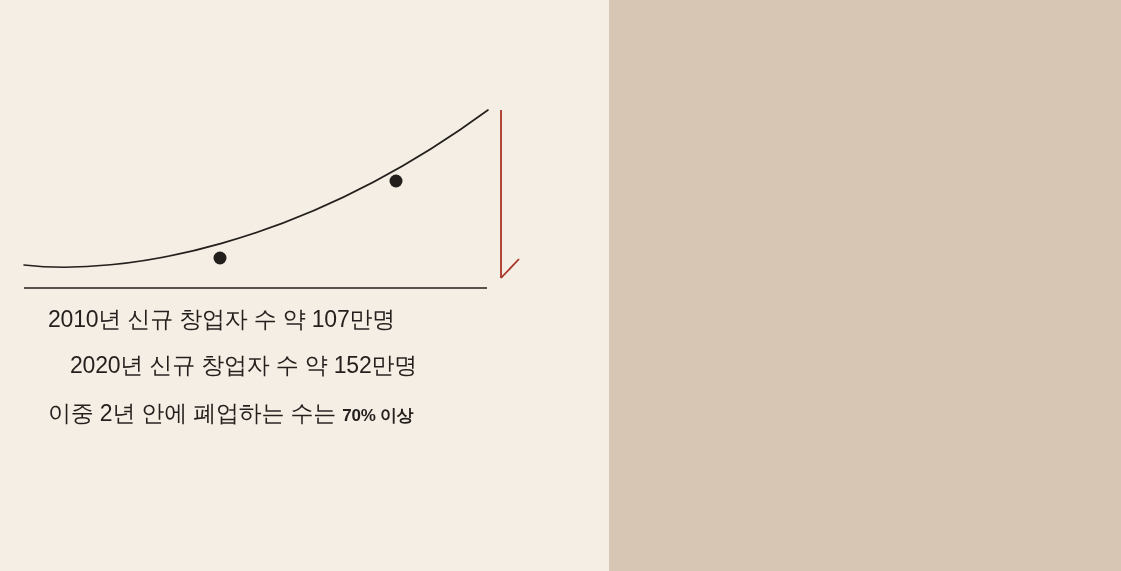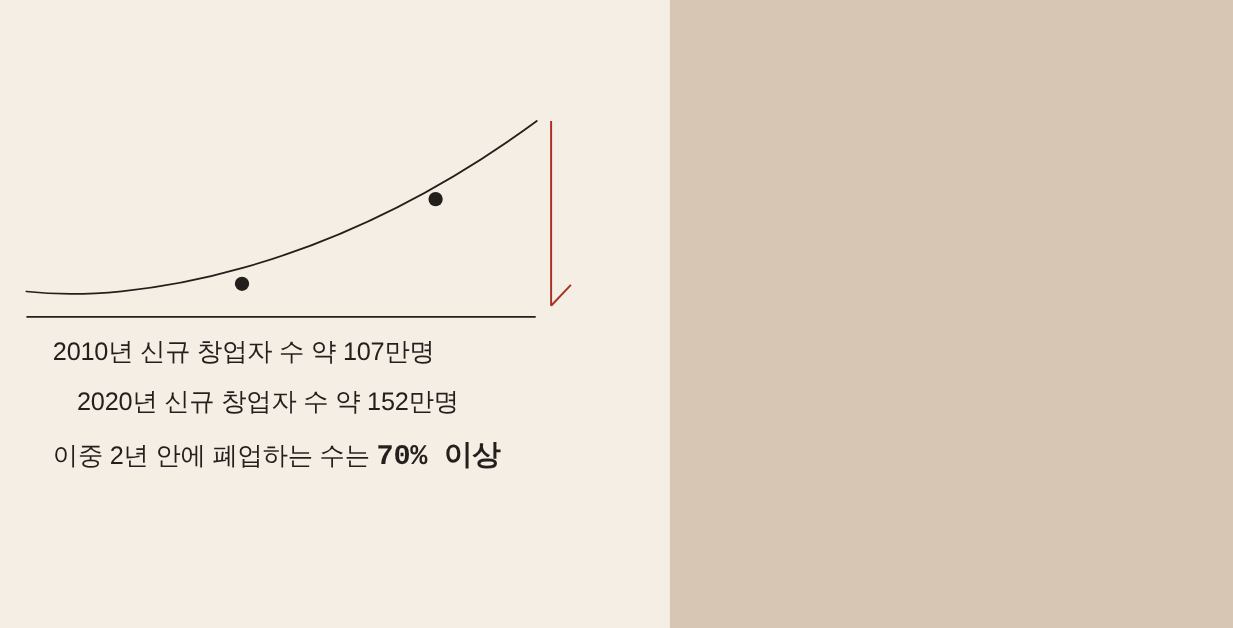--- a/index.html
+++ b/index.html
@@ -57,23 +57,22 @@
     font-size: 23px;
     line-height: 1;
     color: #241F1D;
     letter-spacing: -0.2px;
     white-space: nowrap;
   }
   .stat-line.l1 { margin-bottom: 23px; }
   .stat-line.l2 { margin-bottom: 25px; margin-left: 22px; }
   .stat-line .em {
     font-weight: bold;
-    font-size: 26px;
+    font-size: 17px;
     letter-spacing: -0.3px;
-    font-family: Liberation Mono, monospace;
   }
 </style>
 </head>
 <body>
 
 <div id="poster">
 
   <div class="panel-left">
 
     <div class="chart-figure">

